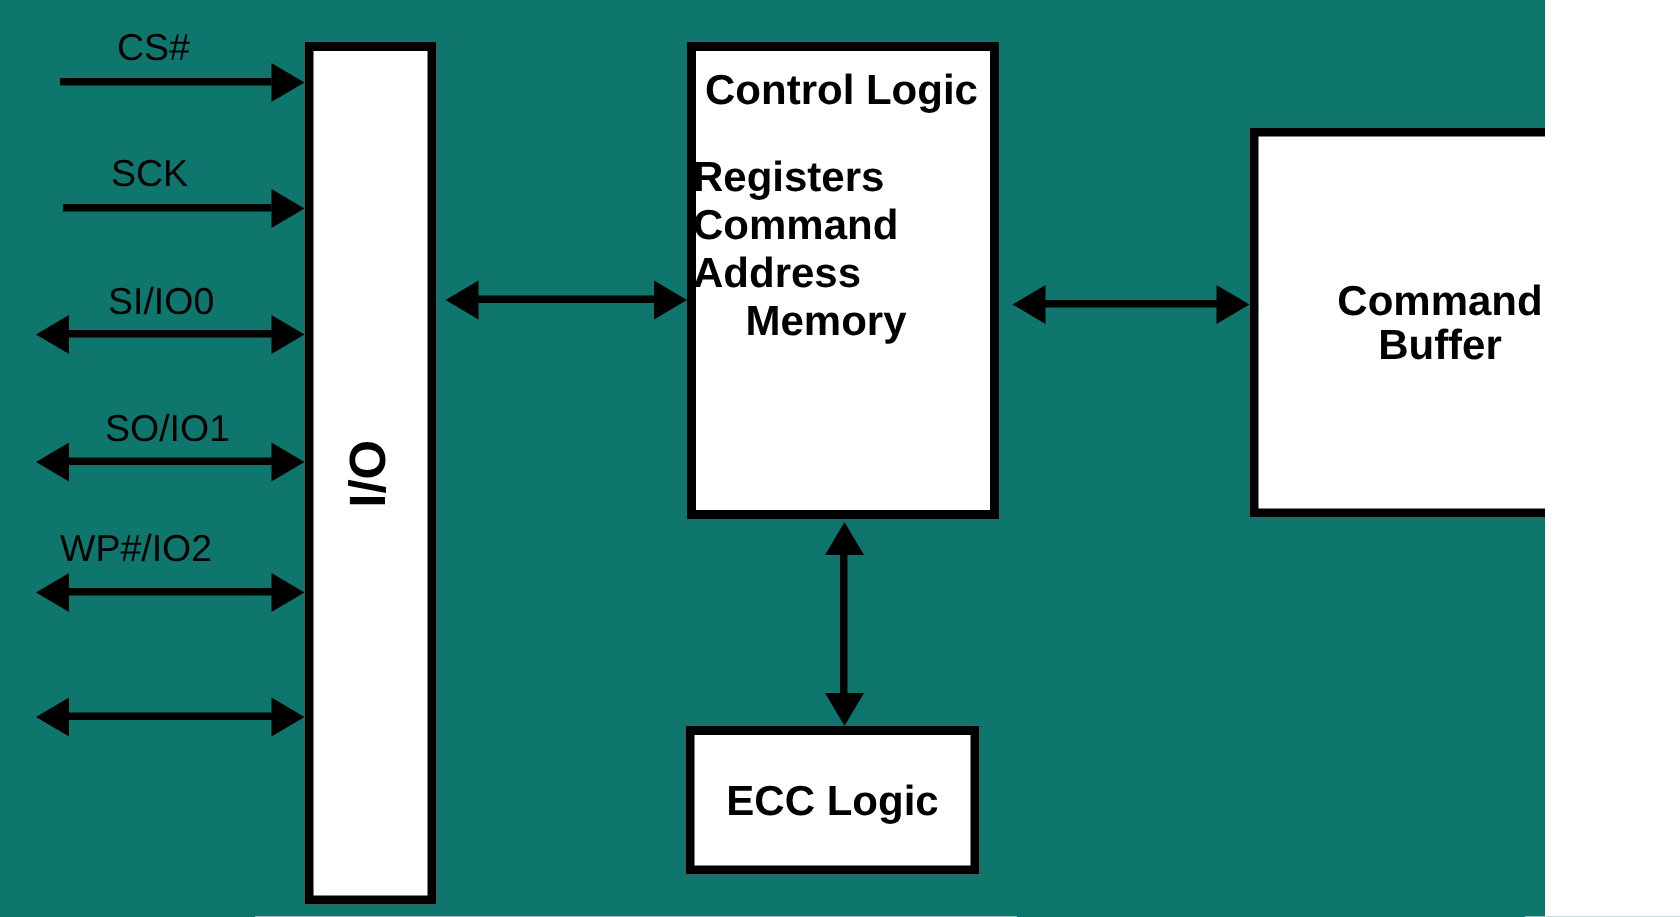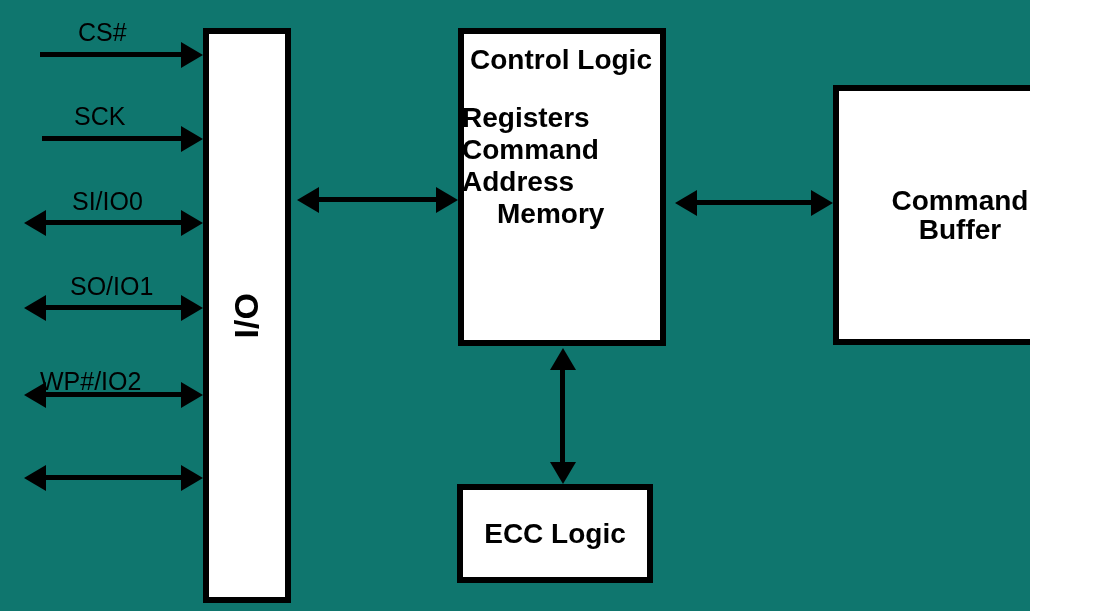--- a/index.html
+++ b/index.html
@@ -156,21 +156,21 @@
     <div class="shaft" style="left:20px; width:139px;"></div>
     <div class="arrowhead-r" style="left:157px;"></div>
   </div>
   <div class="sig-label" style="left:70px; top:272px;">SO/IO1</div>
 
   <div class="sig" style="left:24px; top:392px; width:179px;">
     <div class="arrowhead-l" style="left:0px;"></div>
     <div class="shaft" style="left:20px; width:139px;"></div>
     <div class="arrowhead-r" style="left:157px;"></div>
   </div>
-  <div class="sig-label" style="left:40px; top:367px;">WP#/IO2</div>
+  <div class="sig-label" style="left:40px; top:352px;">WP#/IO2</div>
 
   <div class="sig" style="left:24px; top:475px; width:179px;">
     <div class="arrowhead-l" style="left:0px;"></div>
     <div class="shaft" style="left:20px; width:139px;"></div>
     <div class="arrowhead-r" style="left:157px;"></div>
   </div>
 
   <div class="block" id="io-block"></div>
   <div class="block-label" id="io-label">
     <span>I/O</span>

